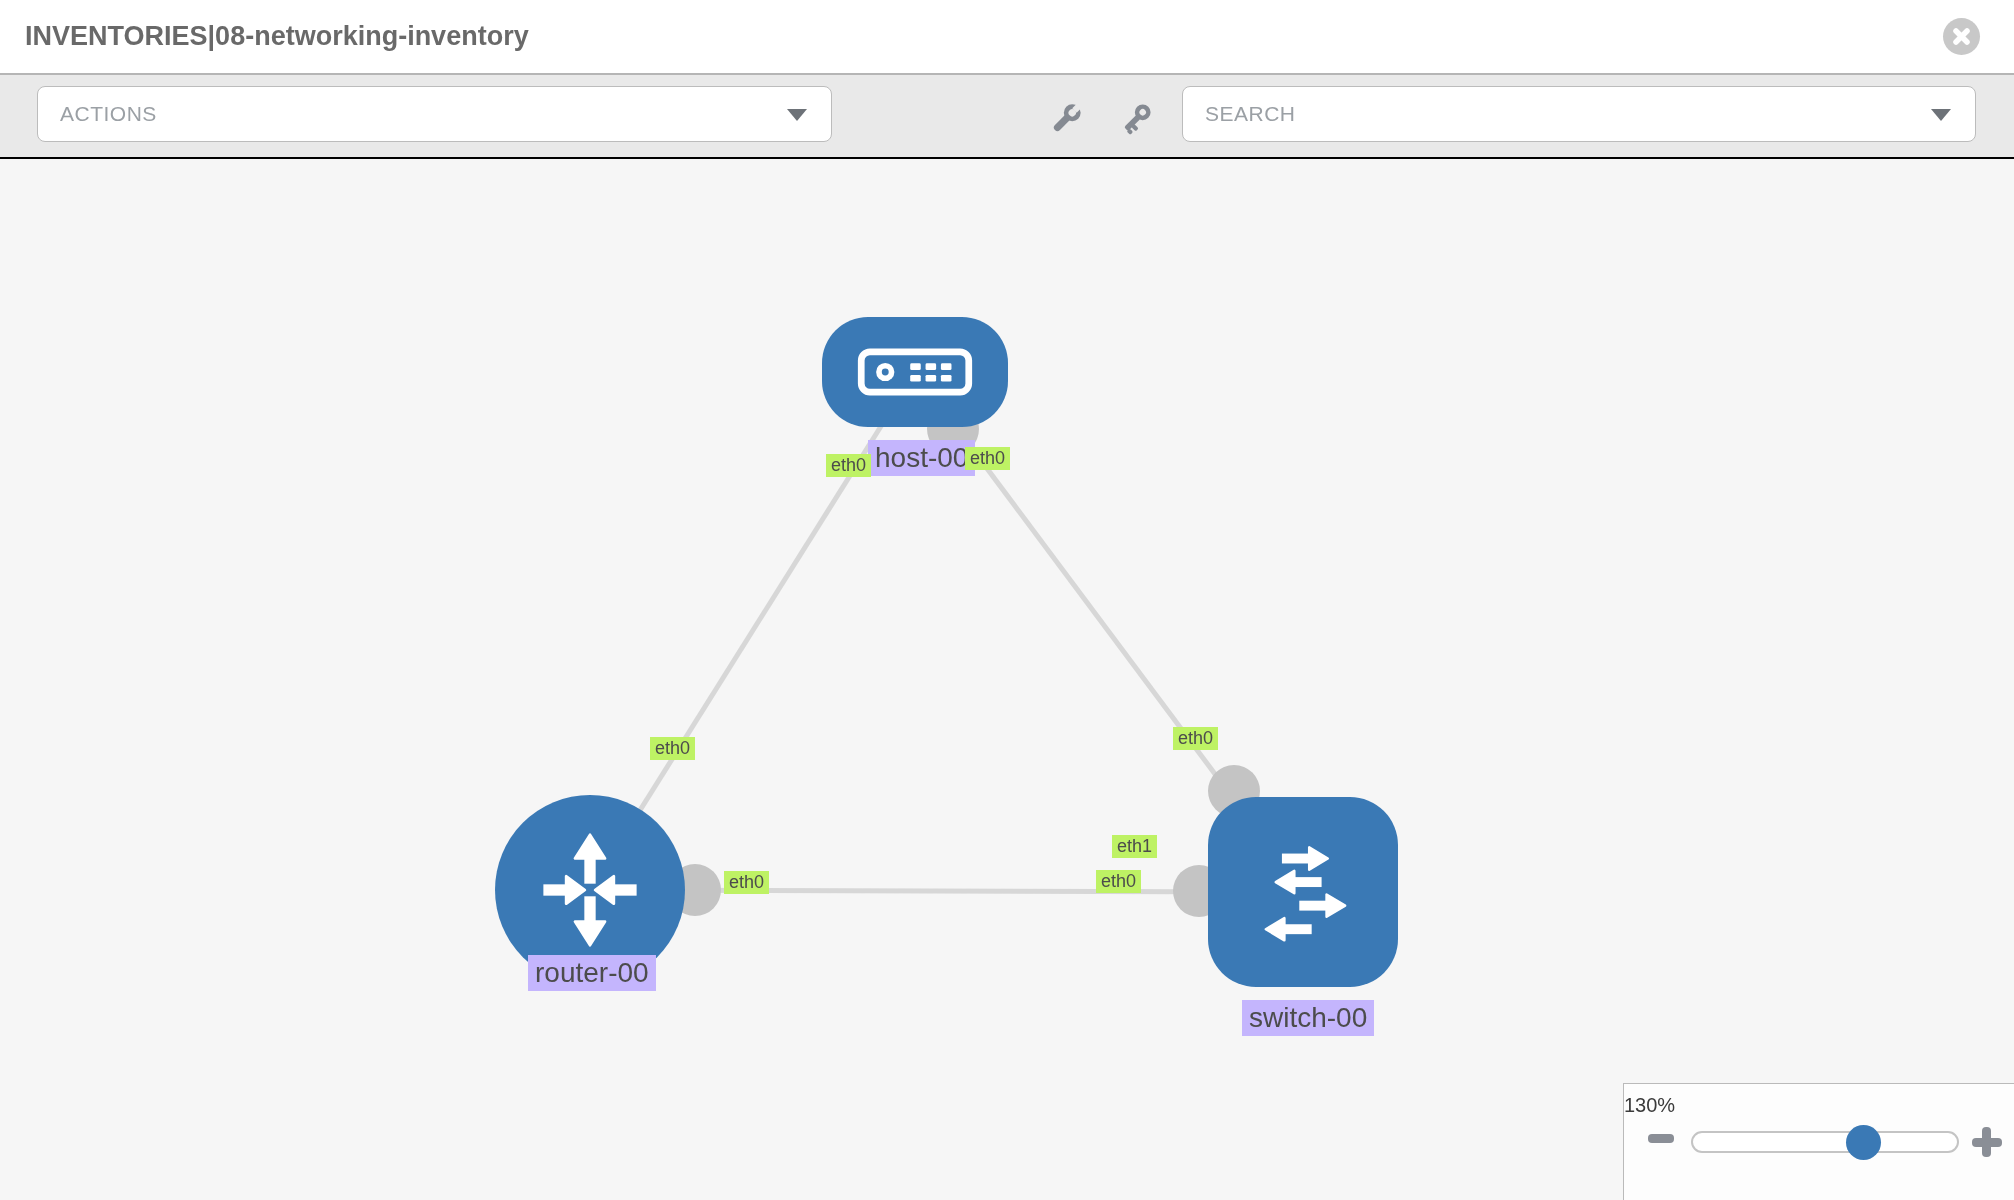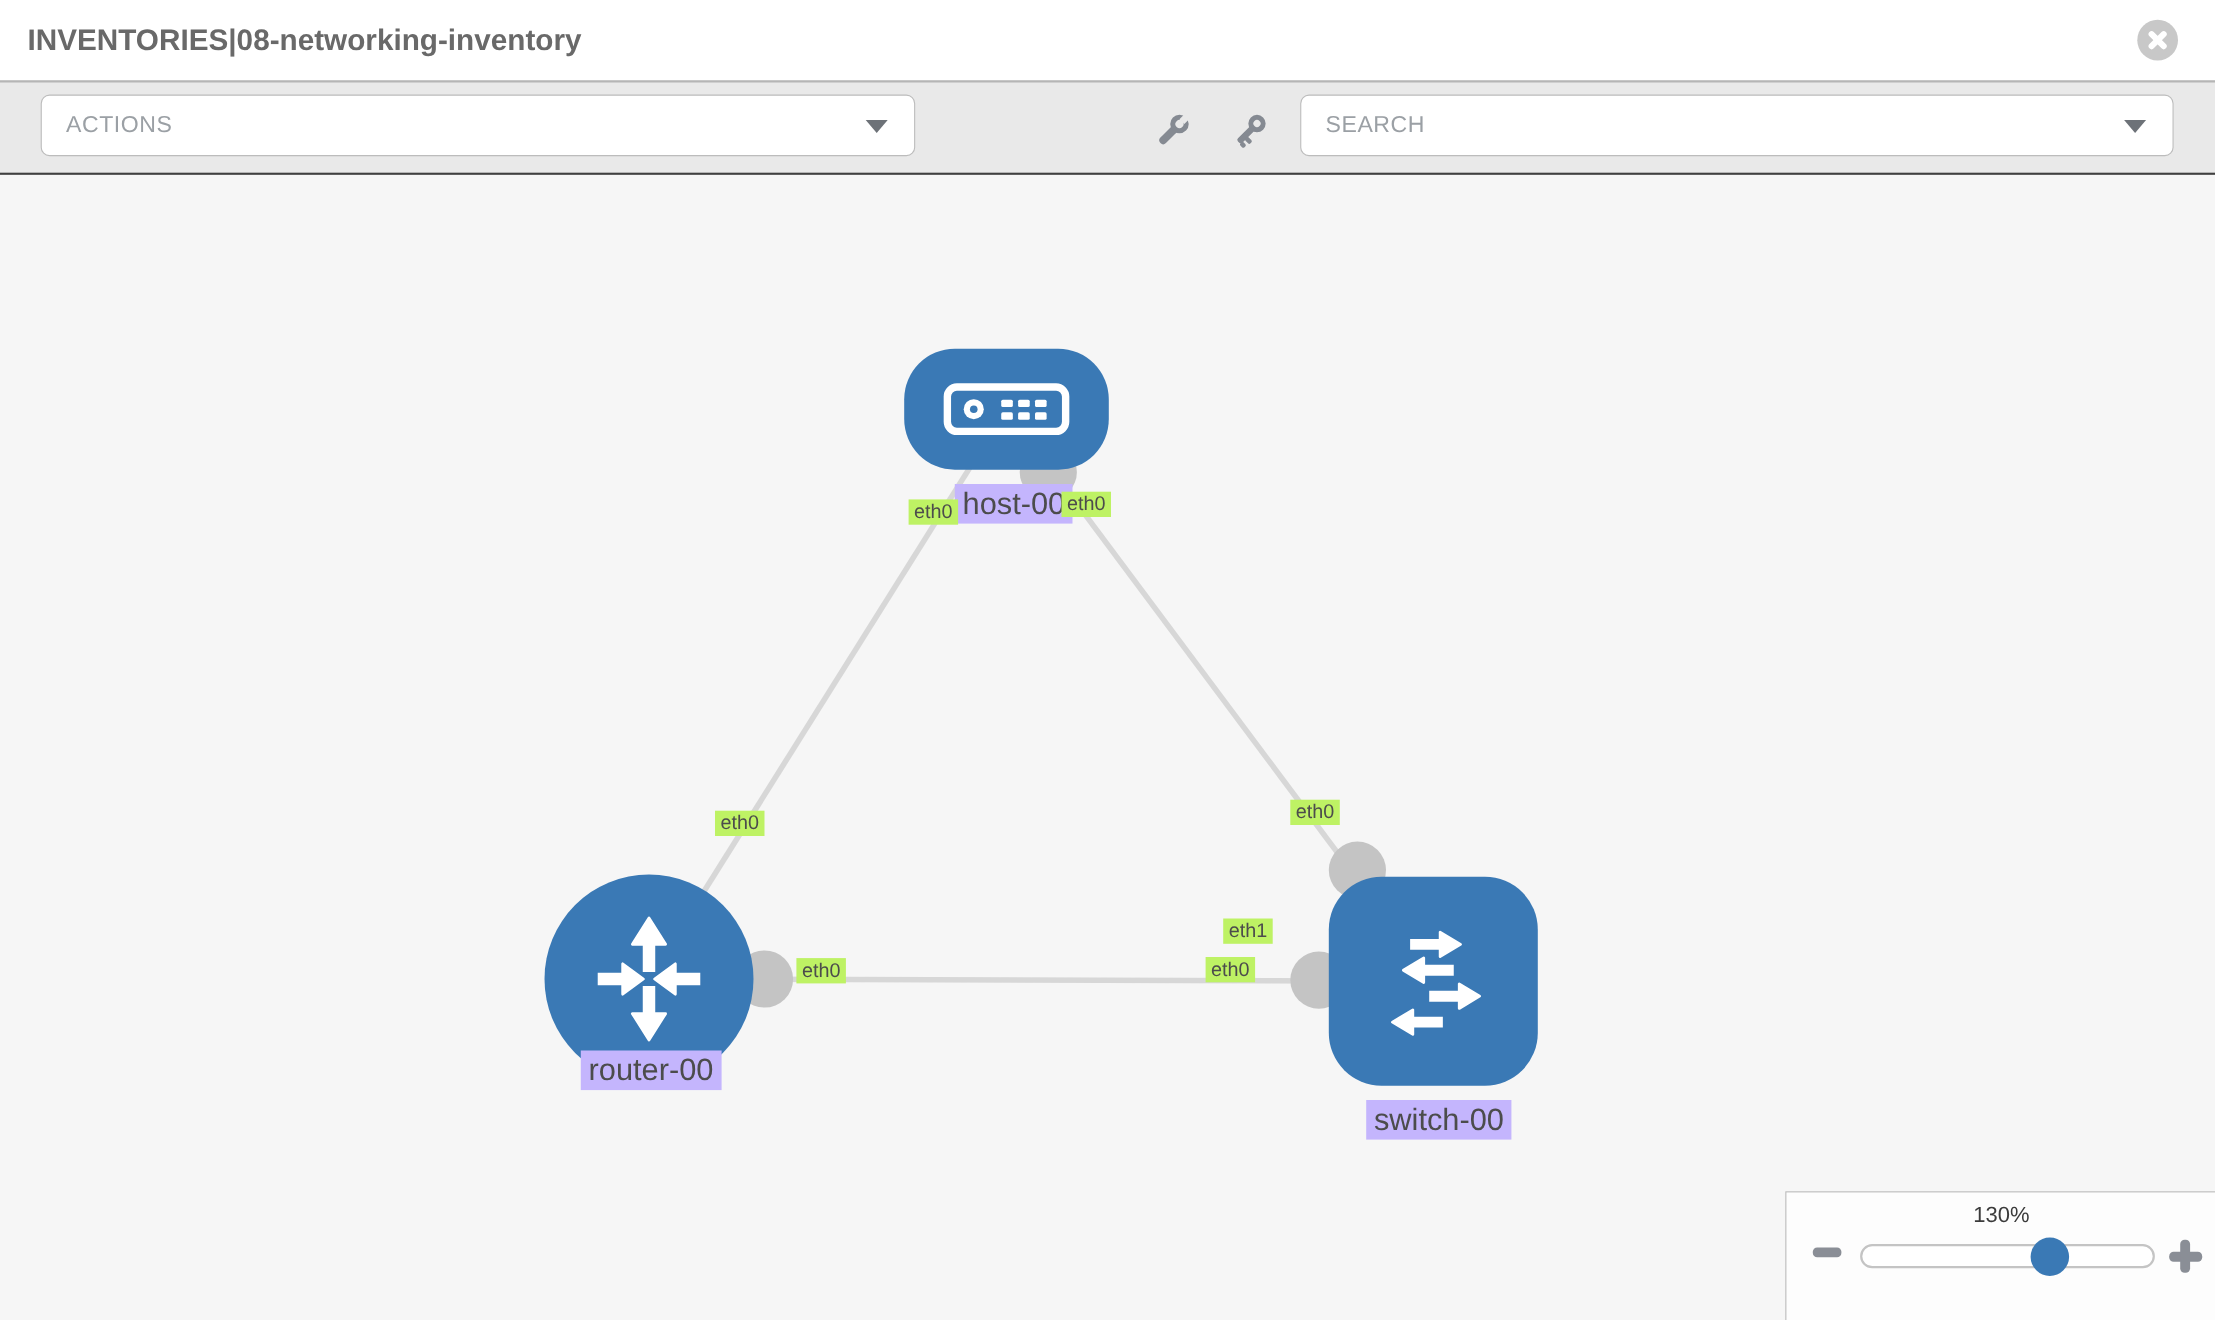--- a/index.html
+++ b/index.html
@@ -25,21 +25,21 @@
     position: absolute; right: 34px; top: 18px; width: 37px; height: 37px;
     border-radius: 50%; background: #c8c8c8; border: none; cursor: pointer;
     display: flex; align-items: center; justify-content: center;
   }
 
   
   .toolbar {
     position: absolute; left: 0; top: 73px; width: 2014px; height: 86px;
     background: #e9e9e9;
     border-top: 2px solid #b5b5b5;
-    border-bottom: 2px solid #404040;
+    border-bottom: 2px solid #000000;
     padding-left: 28px;
   }
   .select-box {
     position: absolute; top: 11px; height: 56px;
     background: #ffffff; border: 1px solid #bcbcbc; border-radius: 8px;
     display: flex; align-items: center;
     padding: 0 22px; cursor: pointer;
   }
   .select-box .select-label {
     font-size: 21px; color: #9ba0a5; letter-spacing: 0.5px;
@@ -88,21 +88,21 @@
     font-size: 18px; padding: 1px 5px; white-space: nowrap;
   }
 
   
   .zoom-panel {
     position: absolute; left: 1623px; top: 1083px; width: 400px; height: 130px;
     background: #fdfdfd; border: 1px solid #bababa; z-index: 5;
   }
   .zoom-level {
     position: absolute; left: 0; top: 10px; width: 391px;
-    text-align: center; font-size: 20px; color: #3b3b3b;
+    font-size: 20px; color: #3b3b3b;
   }
   .zoom-minus {
     position: absolute; left: 24px; top: 50px; width: 26px; height: 9px;
     background: #8a8e96; border-radius: 4px; border: none; cursor: pointer;
   }
   .zoom-track {
     position: absolute; left: 67px; top: 47px; width: 268px; height: 22px;
     background: #ffffff; border: 2px solid #c4c4c4; border-radius: 12px;
     cursor: pointer;
   }

